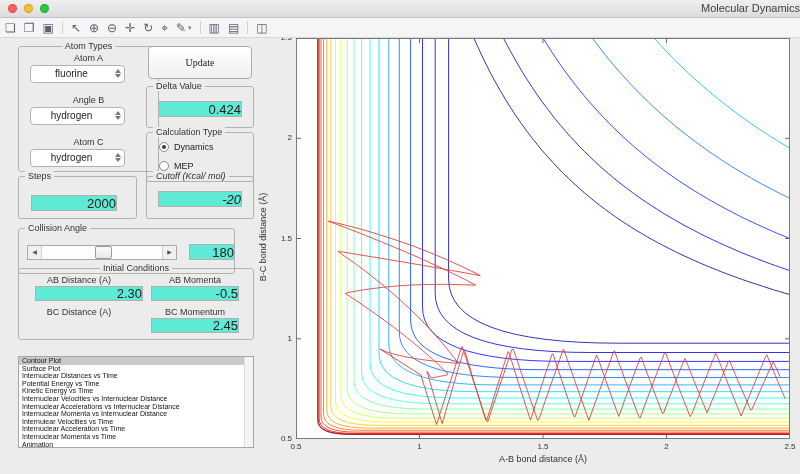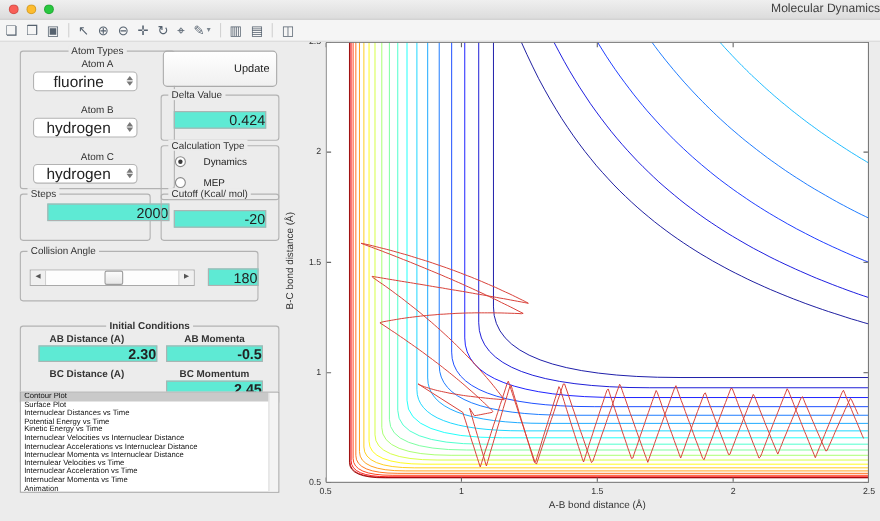--- a/index.html
+++ b/index.html
@@ -15,28 +15,28 @@
   .tb-icon{font-size:12px;line-height:1;color:#56626f;cursor:default;}
   .tb-icon.tiny{font-size:7px;margin-left:-6px;color:#7c868f;}
   .tb-sep{width:1px;height:13px;background:#d2d2d2;}
   
   .panel{position:absolute;border:1px solid #b2b2b2;border-radius:3px;box-sizing:border-box;}
   .ptitle{position:absolute;top:-6px;font-size:9px;color:#333;background:#ececec;padding:0 3px;white-space:nowrap;z-index:2;}
   .ptitle.centered{left:50%;transform:translateX(-50%);}
   .ptitle.lefted{left:6px;}
   .lbl{position:absolute;width:100%;text-align:center;font-size:9px;color:#333;}
   .popup{position:absolute;height:18px;background:#fff;border:1px solid #b3b3b3;border-radius:4px;box-sizing:border-box;}
-  .popup-val{position:absolute;left:0;right:12px;top:0;bottom:0;text-align:center;font-size:14px;line-height:16px;color:#222;}
+  .popup-val{position:absolute;left:0;right:12px;top:0;bottom:0;text-align:center;font-size:10px;line-height:16px;color:#222;}
   .arrs{position:absolute;right:3px;top:3px;display:flex;flex-direction:column;gap:1px;}
   .arrs i{display:block;width:0;height:0;border-left:3px solid transparent;border-right:3px solid transparent;}
   .arrs .up{border-bottom:4px solid #777;}
   .arrs .dn{border-top:4px solid #777;}
   .edit{position:absolute;background:#5eead4;border:1px solid #b0b0b0;font-size:13px;color:#222;text-align:right;height:16px;line-height:15px;box-sizing:border-box;}
-  .mbtn{position:absolute;background:linear-gradient(#ffffff,#f0f0f0);border:1px solid #ababab;border-radius:4px;font-size:10px;color:#222;font-family:Liberation Sans, sans-serif;text-align:right;}
-  .radio-row{position:absolute;left:12px;display:flex;align-items:flex-start;gap:16px;font-size:9px;color:#222;}
+  .mbtn{position:absolute;background:linear-gradient(#ffffff,#f0f0f0);border:1px solid #ababab;border-radius:4px;font-size:10px;color:#222;font-family:Liberation Serif, serif;}
+  .radio-row{position:absolute;left:12px;display:flex;align-items:flex-start;gap:5px;font-size:9px;color:#222;}
   .radio{display:inline-block;width:10px;height:10px;border:1px solid #8a8a8a;border-radius:50%;background:#fff;position:relative;box-sizing:border-box;}
   .radio.on::after{content:"";position:absolute;left:2px;top:2px;width:4px;height:4px;border-radius:50%;background:#3a3a3a;}
   
   .slider{position:absolute;left:8px;top:16px;width:150px;height:15px;display:flex;border:1px solid #a9a9a9;background:#fff;box-sizing:border-box;}
   .sbtn{width:13px;text-align:center;font-size:6px;line-height:13px;color:#555;background:#f0f0f0;}
   .sbtn.l{border-right:1px solid #ccc;}
   .sbtn.r{border-left:1px solid #ccc;}
   .strack{flex:1;position:relative;background:#fdfdfd;}
   .sthumb{position:absolute;left:44%;top:0;width:17px;height:100%;background:linear-gradient(#fcfcfc,#e6e6e6);border:1px solid #9c9c9c;box-sizing:border-box;border-radius:2px;}
   
@@ -82,21 +82,21 @@
 <div class="panel" style="left:18px;top:46px;width:141px;height:126px;">
   <span class="ptitle centered">Atom Types</span>
   <div class="lbl" style="top:6px;">Atom A</div>
   <div class="popup" style="left:11px;top:18px;width:95px;">
     <span class="popup-val">fluorine</span>
     <span class="arrs">
         <i class="up"></i>
         <i class="dn"></i>
       </span>
   </div>
-  <div class="lbl" style="top:48px;">Atom B</div>
+  <div class="lbl" style="top:48px;">Angle B</div>
   <div class="popup" style="left:11px;top:60px;width:95px;">
     <span class="popup-val">hydrogen</span>
     <span class="arrs">
         <i class="up"></i>
         <i class="dn"></i>
       </span>
   </div>
   <div class="lbl" style="top:90px;">Atom C</div>
   <div class="popup" style="left:11px;top:102px;width:95px;">
     <span class="popup-val">hydrogen</span>
@@ -121,41 +121,41 @@
     <span>Dynamics</span>
   </div>
   <div class="radio-row" style="top:28px;">
     <span class="radio"></span>
     <span>MEP</span>
   </div>
 </div>
 
 <div class="panel" style="left:18px;top:176px;width:119px;height:43px;">
   <span class="ptitle lefted">Steps</span>
-  <div class="edit" style="left:12px;top:8px;width:111px;margin-left:12px;">2000</div>
-</div>
-
-<div class="panel" style="left:146px;top:176px;width:108px;height:43px;">
+  <div class="edit" style="left:12px;top:18px;width:86px;">2000</div>
+</div>
+
+<div class="panel" style="left:146px;top:176px;width:108px;height:43px;font-style:italic;">
   <span class="ptitle lefted">Cutoff (Kcal/ mol)</span>
   <div class="edit" style="left:11px;top:14px;width:84px;">-20</div>
 </div>
 
 <div class="panel" style="left:18px;top:228px;width:217px;height:46px;">
   <span class="ptitle lefted">Collision Angle</span>
   <div class="slider">
     <span class="sbtn l">◀</span>
     <span class="strack">
         <span class="sthumb"></span>
       </span>
     <span class="sbtn r">▶</span>
   </div>
   <div class="edit" style="left:170px;top:15px;width:46px;">180</div>
 </div>
 
-<div class="panel" style="left:18px;top:296px;width:236px;height:72px;font-weight:bold;">
+<div class="panel" style="left:18px;top:268px;width:236px;height:72px;">
   <span class="ptitle centered">Initial Conditions</span>
   <div class="lbl" style="left:8px;top:6px;width:104px;">AB Distance (A)</div>
   <div class="edit" style="left:16px;top:17px;width:108px;height:15px;line-height:14px;">2.30</div>
   <div class="lbl" style="left:124px;top:6px;width:104px;">AB Momenta</div>
   <div class="edit" style="left:132px;top:17px;width:88px;height:15px;line-height:14px;">-0.5</div>
   <div class="lbl" style="left:8px;top:38px;width:104px;">BC Distance (A)</div>
   <div class="edit" style="left:16px;top:49px;width:88px;height:15px;line-height:14px;margin-top:48px;">0.74</div>
   <div class="lbl" style="left:124px;top:38px;width:104px;">BC Momentum</div>
   <div class="edit" style="left:132px;top:49px;width:88px;height:15px;line-height:14px;">2.45</div>
 </div>

